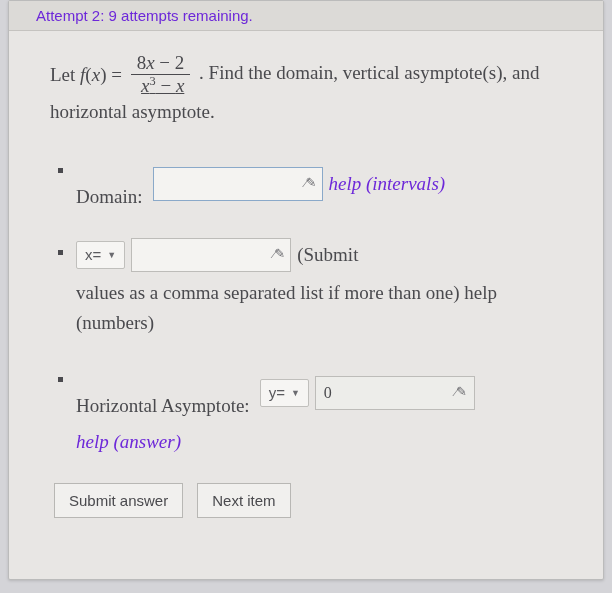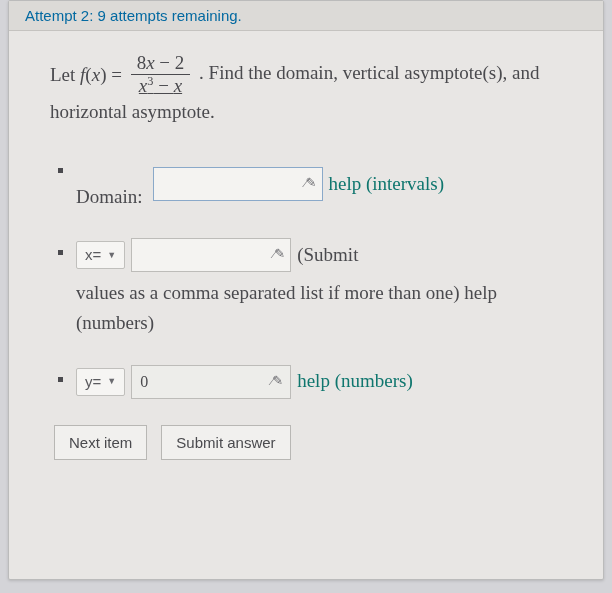--- a/index.html
+++ b/index.html
@@ -17,39 +17,39 @@
       border: 1px solid #bbb;
       border-radius: 2px;
       margin: 0 8px;
       padding: 0;
       min-height: 580px;
       box-shadow: 0 1px 3px rgba(0,0,0,0.15);
     }
     .attempt-bar {
       background: #dcdad7;
       border-bottom: 1px solid #c5c3c0;
-      padding: 6px 16px;
+      padding: 6px 27px;
       font-size: 15px;
-      color: #0369a1;
+      color: #6d28d9;
       font-family: Arial, sans-serif;
     }
     .content {
       padding: 22px 24px 20px 41px;
       font-size: 19px;
       line-height: 1.6;
       color: #4a4a4e;
     }
     .problem {
       margin-bottom: 28px;
     }
     .let { display: inline-block; vertical-align: middle; }
     .frac {
       display: inline-block;
       vertical-align: middle;
-      text-align: center;
+      text-align: right;
       margin: 0 4px;
       line-height: 1.1;
     }
     .frac .num { display: block; padding: 0 6px; border-bottom: 1.5px solid #4a4a4e; }
     .frac .den { display: block; padding: 0 6px; text-decoration: underline; }
     sup { font-size: 0.65em; }
     ul.answers { list-style: none; padding: 0; margin: 0; }
     ul.answers > li { 
       position: relative; 
       padding-left: 26px; 
@@ -101,21 +101,21 @@
       padding: 0 8px;
       font-size: 15px;
       color: #5a5a5e;
       border-radius: 2px;
       font-family: Arial, sans-serif;
     }
     .caret {
       font-size: 9px;
       color: #6b6b70;
     }
-    .help-link { color: #0f766e; }
+    .help-link { color: #6d28d9; font-style: italic; }
     .sub { margin-top: 6px; padding-left: 0; }
     .button-row {
       display: flex;
       gap: 14px;
       margin-top: 14px;
       padding-left: 4px;
     }
     .btn {
       font-family: Arial, sans-serif;
       font-size: 15px;
@@ -164,32 +164,33 @@
           <span class="input-box secondary" style="width:160px">
             <span class="handle">⁄✎</span>
           </span>
           <span>(Submit</span>
         </div>
         <div class="sub">values as a comma separated list if more than one) help (numbers)</div>
       </li>
 
       <li>
         <div class="row">
+          <span class="label">Horizontal Asymptote:</span>
           <span class="dd">
             <span>y=</span>
             <span class="caret">▼</span>
           </span>
           <span class="input-box prefilled" style="width:160px">
             <span>0</span>
             <span class="handle">⁄✎</span>
           </span>
-          <span class="help-link">help (numbers)</span>
+          <span class="help-link">help (answer)</span>
         </div>
       </li>
     </ul>
 
     <div class="button-row">
+      <button class="btn">Submit answer</button>
       <button class="btn">Next item</button>
-      <button class="btn">Submit answer</button>
     </div>
 
   </div>
 </div>
 
 </body></html>

